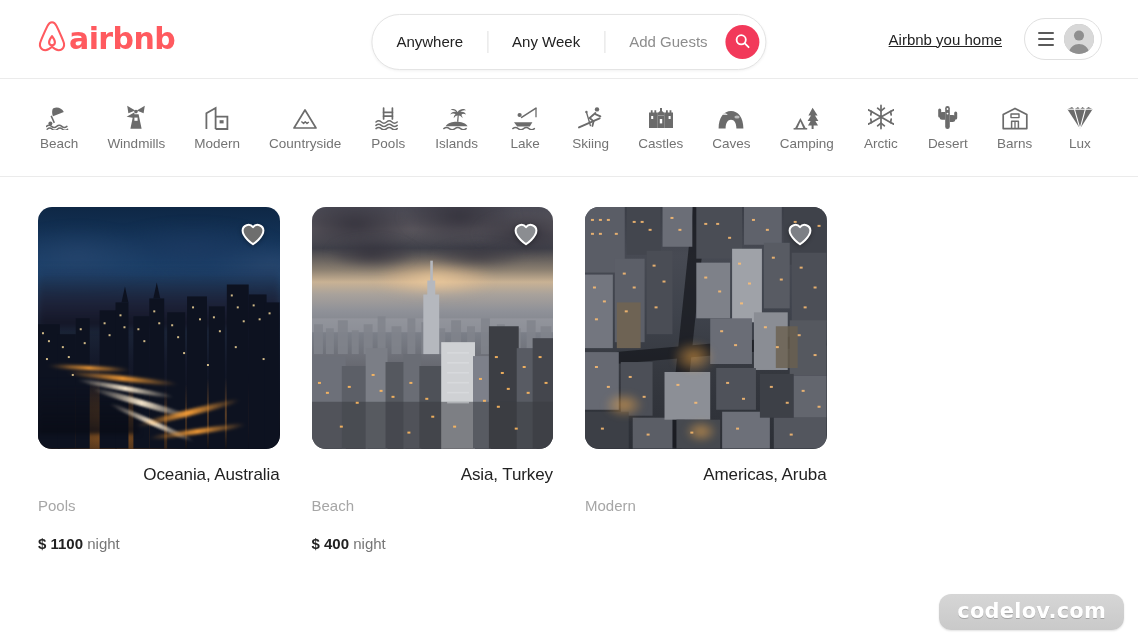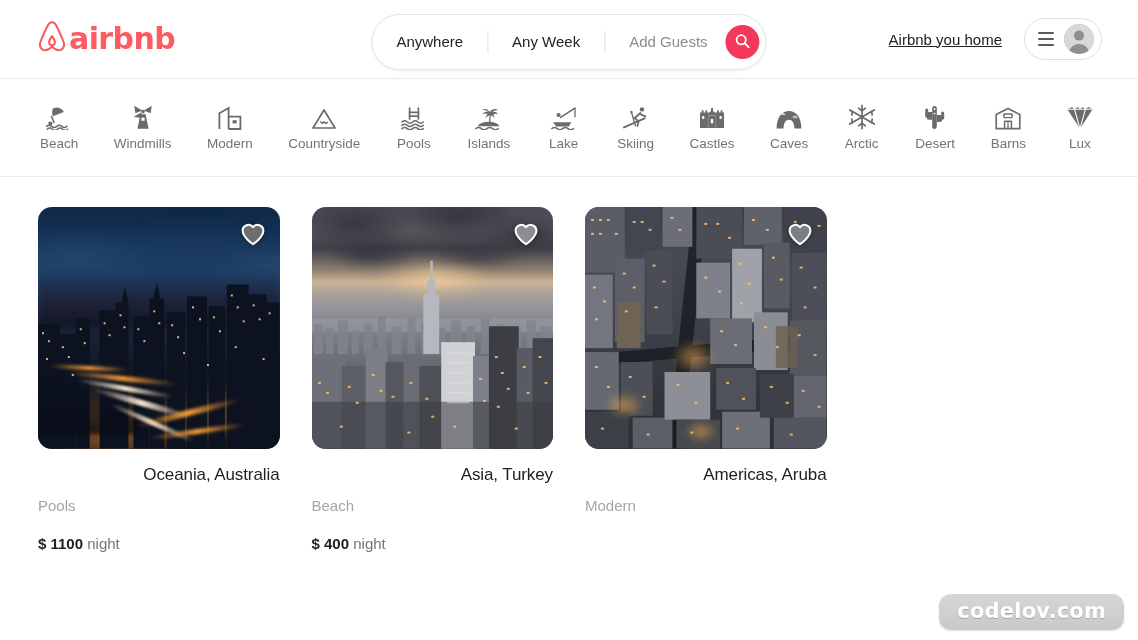--- a/index.html
+++ b/index.html
@@ -459,20 +459,32 @@
     <span class="cat-ico">
       <svg width="28" height="22" viewBox="0 0 28 22" fill="#6b6b6b">
         <path d="M1.6 20.4C1.6 9.4 7.0 3.0 14 3.0s12.4 6.4 12.4 17.4H19.4c0-5.4-2.2-8.6-5.4-8.6s-5.4 3.2-5.4 8.6H1.6Z"></path>
         <path d="M5.6 6.4c2.0-2.0 4.2-1.0 5.0.6-1.8-.6-3.4 0-5.0-.6Z" fill="#fff"></path>
         <ellipse cx="20.0" cy="9.0" rx="2.6" ry="1.6" fill="#fff" opacity="0.55"></ellipse>
       </svg>
     </span>
     <span class="cat-label">Caves</span>
   </div>
 
+  <div class="cat">
+    <span class="cat-ico">
+      <svg width="28" height="24" viewBox="0 0 28 24" fill="#6b6b6b">
+        <path d="M19.6 1.8 24.6 9.6h-2.6l3.4 5.4h-3.0l2.6 4.4h-10.0l2.6-4.4h-3.0l3.4-5.4h-2.6l4.2-7.8Z"></path>
+        <rect x="18.6" y="19.0" width="2.0" height="4.0"></rect>
+        <path d="M7.4 12.0 13.0 22.8H1.8L7.4 12.0Z"></path>
+        <path d="M7.4 15.6 10.6 22.8H4.2L7.4 15.6Z" fill="#fff"></path>
+        <path d="M0.6 22.8h13.6" stroke="#6b6b6b" stroke-width="1.5"></path>
+      </svg>
+    </span>
+    <span class="cat-label">Camping</span>
+  </div>
 
   <div class="cat">
     <span class="cat-ico">
       <svg width="26" height="26" viewBox="0 0 26 26" fill="none" stroke="#6b6b6b" stroke-width="1.7" stroke-linecap="round">
         <path d="M13 1.4v23.2M3 7.2l20 11.6M3 18.8 23 7.2"></path>
         <path d="M9.6 4.2 13 7.0l3.4-2.8M9.6 21.8 13 19.0l3.4 2.8"></path>
         <path d="M2.8 11.0 3.4 7.4 0.2 5.8M23.2 15.0l-.6 3.6 3.2 1.6"></path>
         <path d="M0.2 20.2 3.4 18.6l-.6-3.6M25.8 5.8 22.6 7.4l.6 3.6"></path>
       </svg>
     </span>

